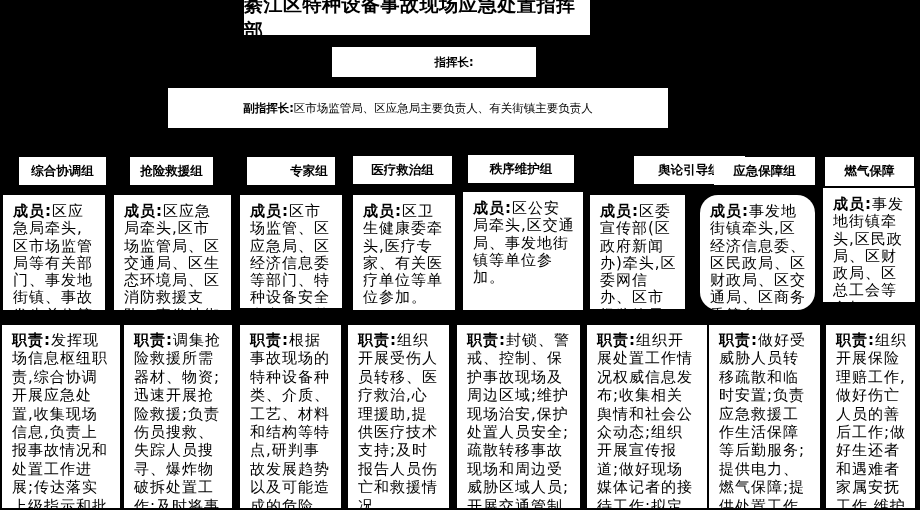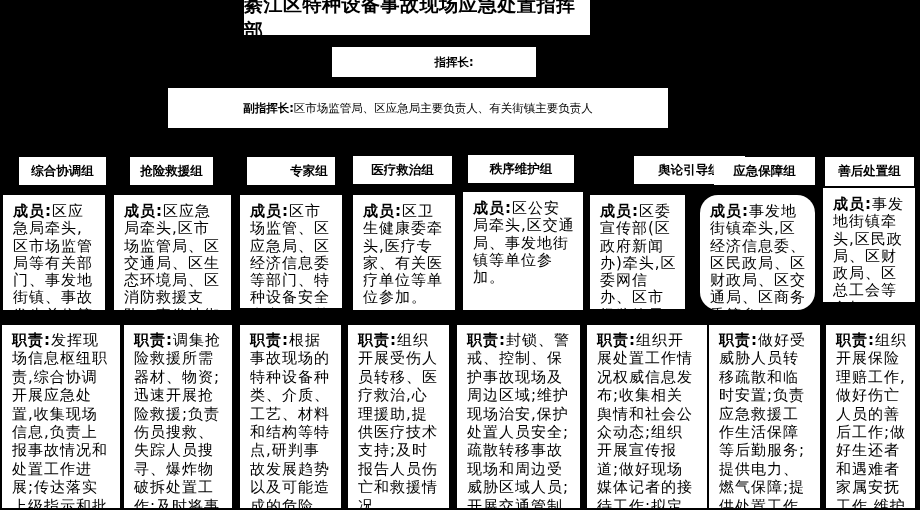--- a/index.html
+++ b/index.html
@@ -68,21 +68,21 @@
 <div class="box hdr" style="left:468px;top:155px;width:106px;">
     <span>秩序维护组</span>
   </div>
 <div class="box hdr" style="left:590px;top:156px;width:111px;margin-left:44px;">
     <span>舆论引导组</span>
   </div>
 <div class="box hdr" style="left:714px;top:157px;width:101px;">
     <span>应急保障组</span>
   </div>
 <div class="box hdr" style="left:825px;top:157px;width:89px;height:29px;">
-    <span>善后处置组</span>
+    <span>燃气保障</span>
   </div>
 
 <div class="box mem" style="left:3px;top:195px;width:102px;height:115px;">
   <span class="lbl">成员:</span><span>区应急局牵头,区市场监管局等有关部门、事发地街镇、事故发生单位等参加。</span>
 </div>
 <div class="box mem" style="left:114px;top:195px;width:117px;height:115px;">
   <span class="lbl">成员:</span><span>区应急局牵头,区市场监管局、区交通局、区生态环境局、区消防救援支队、事发地街镇等单位参加。</span>
 </div>
 <div class="box mem" style="left:240px;top:195px;width:102px;height:113px;">
   <span class="lbl">成员:</span><span>区市场监管、区应急局、区经济信息委等部门、特种设备安全专家、有关机构及事故发生单位参加</span>

